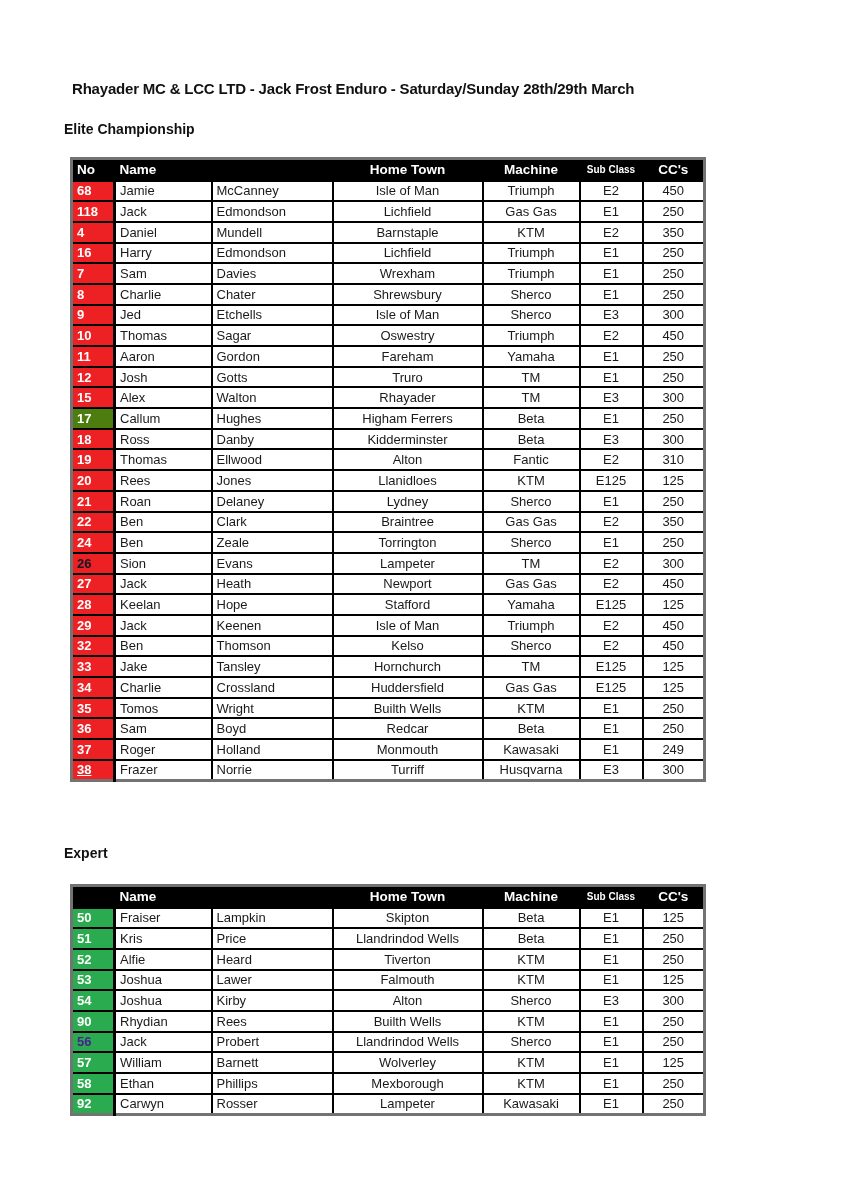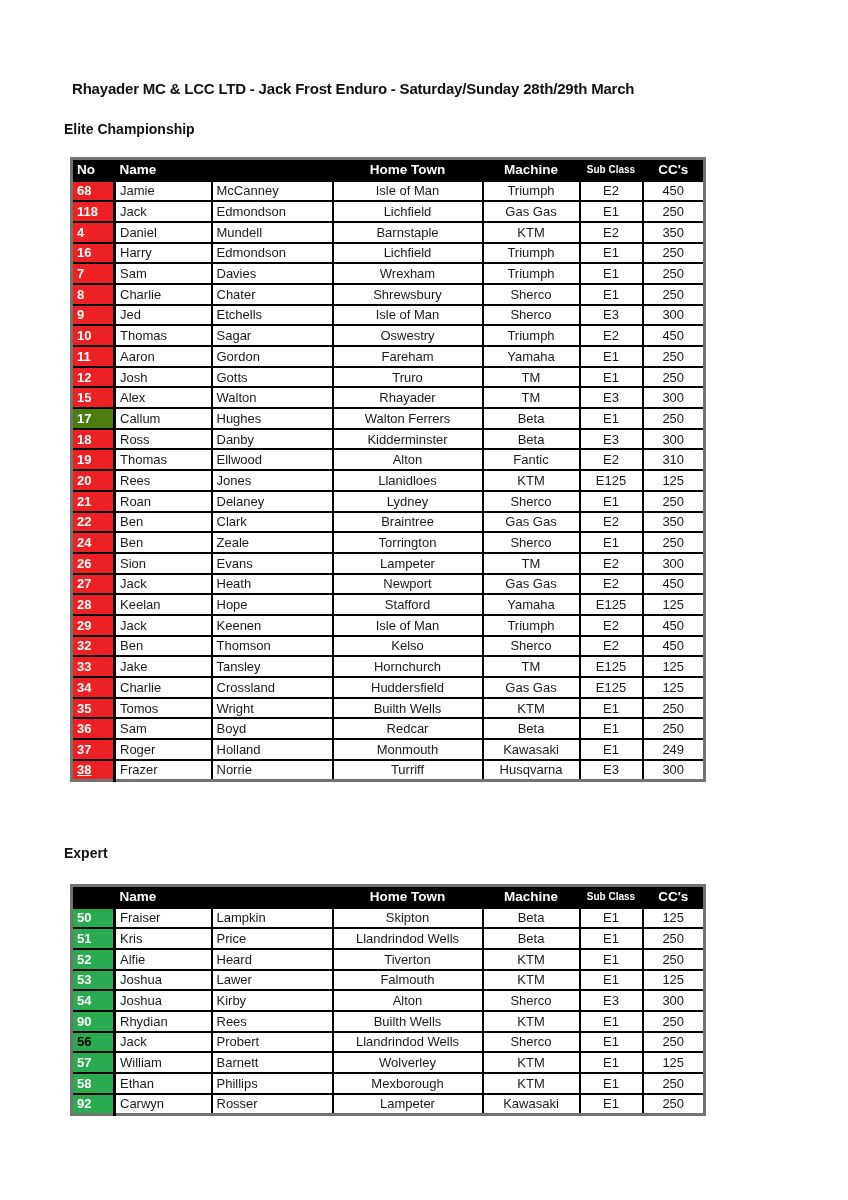--- a/index.html
+++ b/index.html
@@ -208,21 +208,21 @@
           <td class="col-last">Walton</td>
           <td class="col-town">Rhayader</td>
           <td class="col-machine">TM</td>
           <td class="col-sub">E3</td>
           <td class="col-ccs">300</td>
         </tr>
         <tr>
           <td class="col-no" style="background-color: #4d7c0f; color: rgb(255, 255, 255);">17</td>
           <td class="col-first">Callum</td>
           <td class="col-last">Hughes</td>
-          <td class="col-town">Walton Ferrers</td>
+          <td class="col-town">Higham Ferrers</td>
           <td class="col-machine">Beta</td>
           <td class="col-sub">E1</td>
           <td class="col-ccs">250</td>
         </tr>
         <tr>
           <td class="col-no" style="background-color: rgb(237, 32, 36); color: rgb(255, 255, 255);">18</td>
           <td class="col-first">Ross</td>
           <td class="col-last">Danby</td>
           <td class="col-town">Kidderminster</td>
           <td class="col-machine">Beta</td>
@@ -268,21 +268,21 @@
         <tr>
           <td class="col-no" style="background-color: rgb(237, 32, 36); color: rgb(255, 255, 255);">24</td>
           <td class="col-first">Ben</td>
           <td class="col-last">Zeale</td>
           <td class="col-town">Torrington</td>
           <td class="col-machine">Sherco</td>
           <td class="col-sub">E1</td>
           <td class="col-ccs">250</td>
         </tr>
         <tr>
-          <td class="col-no" style="background-color: rgb(237, 32, 36); color: #ffffff; margin-top: 36px;">26</td>
+          <td class="col-no" style="background-color: rgb(237, 32, 36); color: #0f172a; margin-top: 36px;">26</td>
           <td class="col-first">Sion</td>
           <td class="col-last">Evans</td>
           <td class="col-town">Lampeter</td>
           <td class="col-machine">TM</td>
           <td class="col-sub">E2</td>
           <td class="col-ccs">300</td>
         </tr>
         <tr>
           <td class="col-no" style="background-color: rgb(237, 32, 36); color: rgb(255, 255, 255);">27</td>
           <td class="col-first">Jack</td>
@@ -448,21 +448,21 @@
         <tr>
           <td class="col-no" style="background-color: rgb(43, 171, 79); color: rgb(255, 255, 255);">90</td>
           <td class="col-first">Rhydian</td>
           <td class="col-last">Rees</td>
           <td class="col-town">Builth Wells</td>
           <td class="col-machine">KTM</td>
           <td class="col-sub">E1</td>
           <td class="col-ccs">250</td>
         </tr>
         <tr>
-          <td class="col-no" style="background-color: rgb(43, 171, 79); color: #000000;">56</td>
+          <td class="col-no" style="background-color: rgb(43, 171, 79); color: #4c1d95;">56</td>
           <td class="col-first">Jack</td>
           <td class="col-last">Probert</td>
           <td class="col-town">Llandrindod Wells</td>
           <td class="col-machine">Sherco</td>
           <td class="col-sub">E1</td>
           <td class="col-ccs">250</td>
         </tr>
         <tr>
           <td class="col-no" style="background-color: rgb(43, 171, 79); color: rgb(255, 255, 255);">57</td>
           <td class="col-first">William</td>

